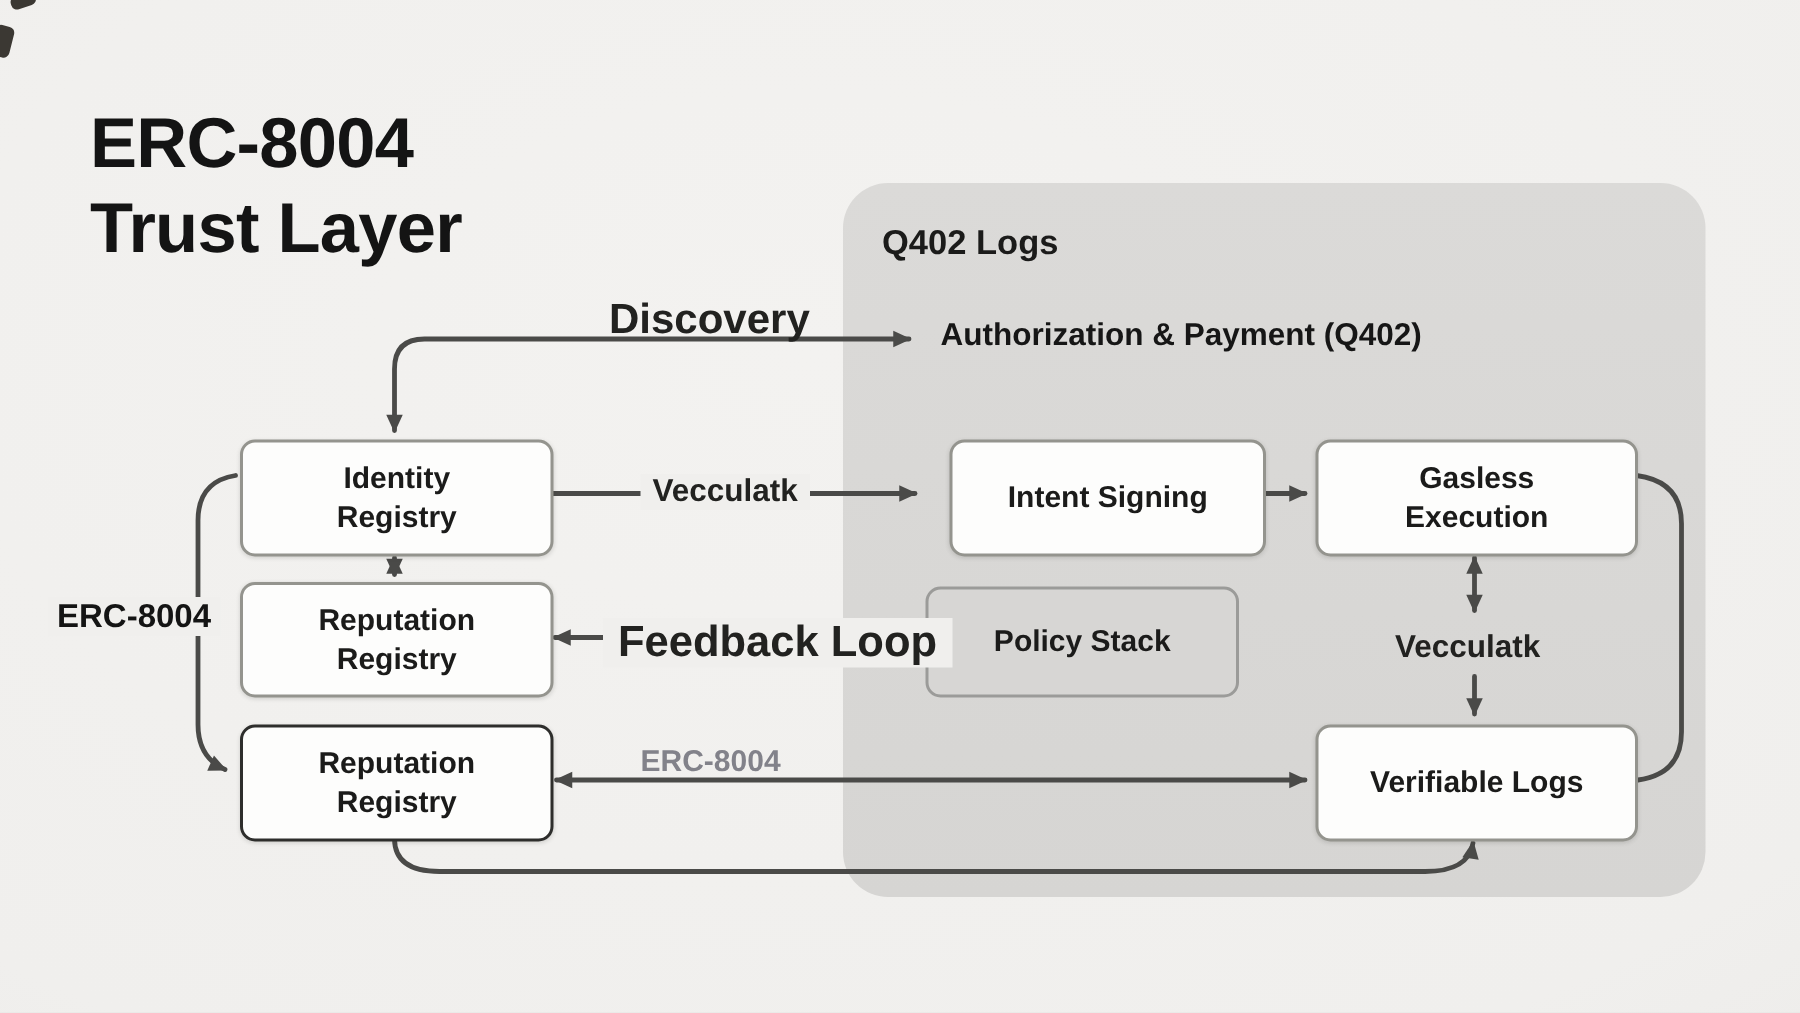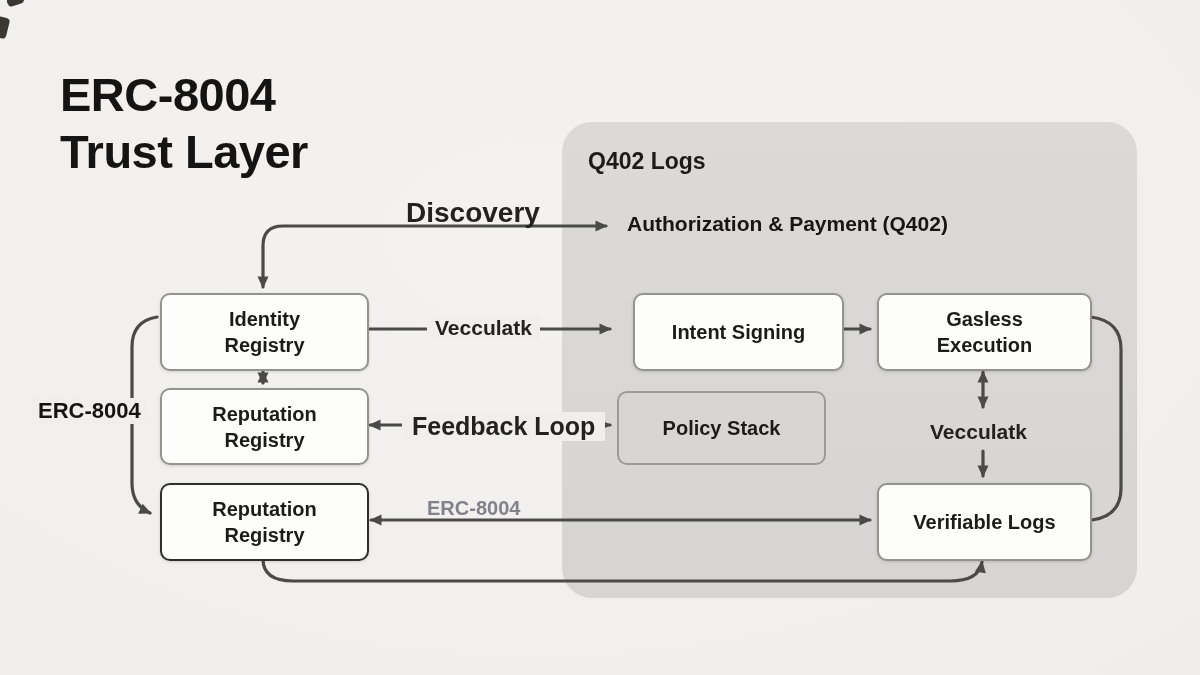--- a/index.html
+++ b/index.html
@@ -46,21 +46,21 @@
   .node-intent     { left:633px; top:293px; width:207px; height:74px; }
   .node-policy     { left:617px; top:391px; width:205px; height:70px;
                      background:#d7d6d4; border-color:#9b9b99; box-shadow:none; }
   .node-gasless    { left:877px; top:293px; width:211px; height:74px; }
   .node-verifiable { left:877px; top:483px; width:211px; height:74px; }
 
   .edge-label { position:absolute; z-index:4; font-weight:700; color:#222220; }
   .lbl-discovery  { left:406px; top:197px; font-size:28px; }
   .lbl-auth       { left:627px; top:212px; font-size:21px; color:#161616; }
   .lbl-evaluation { left:427px; top:316px; font-size:21px; background:#f0efed; padding:0 8px; }
-  .lbl-feedback   { left:402px; top:412px; font-size:25px; background:#f0efed; padding:0 10px; }
+  .lbl-feedback   { left:402px; top:412px; font-size:29px; background:#f0efed; padding:0 10px; }
   .lbl-erc-gray   { left:427px; top:497px; font-size:20px; color:#82828a; }
   .lbl-erc-left   { left:32px;  top:398px; font-size:22px; background:#f0efed; padding:0 6px; color:#141414; }
   .lbl-vecculatk  { left:930px; top:420px; font-size:21px; }
 </style>
 </head>
 <body>
 
 <div class="canvas">
 
   <div class="corner-a"></div>

